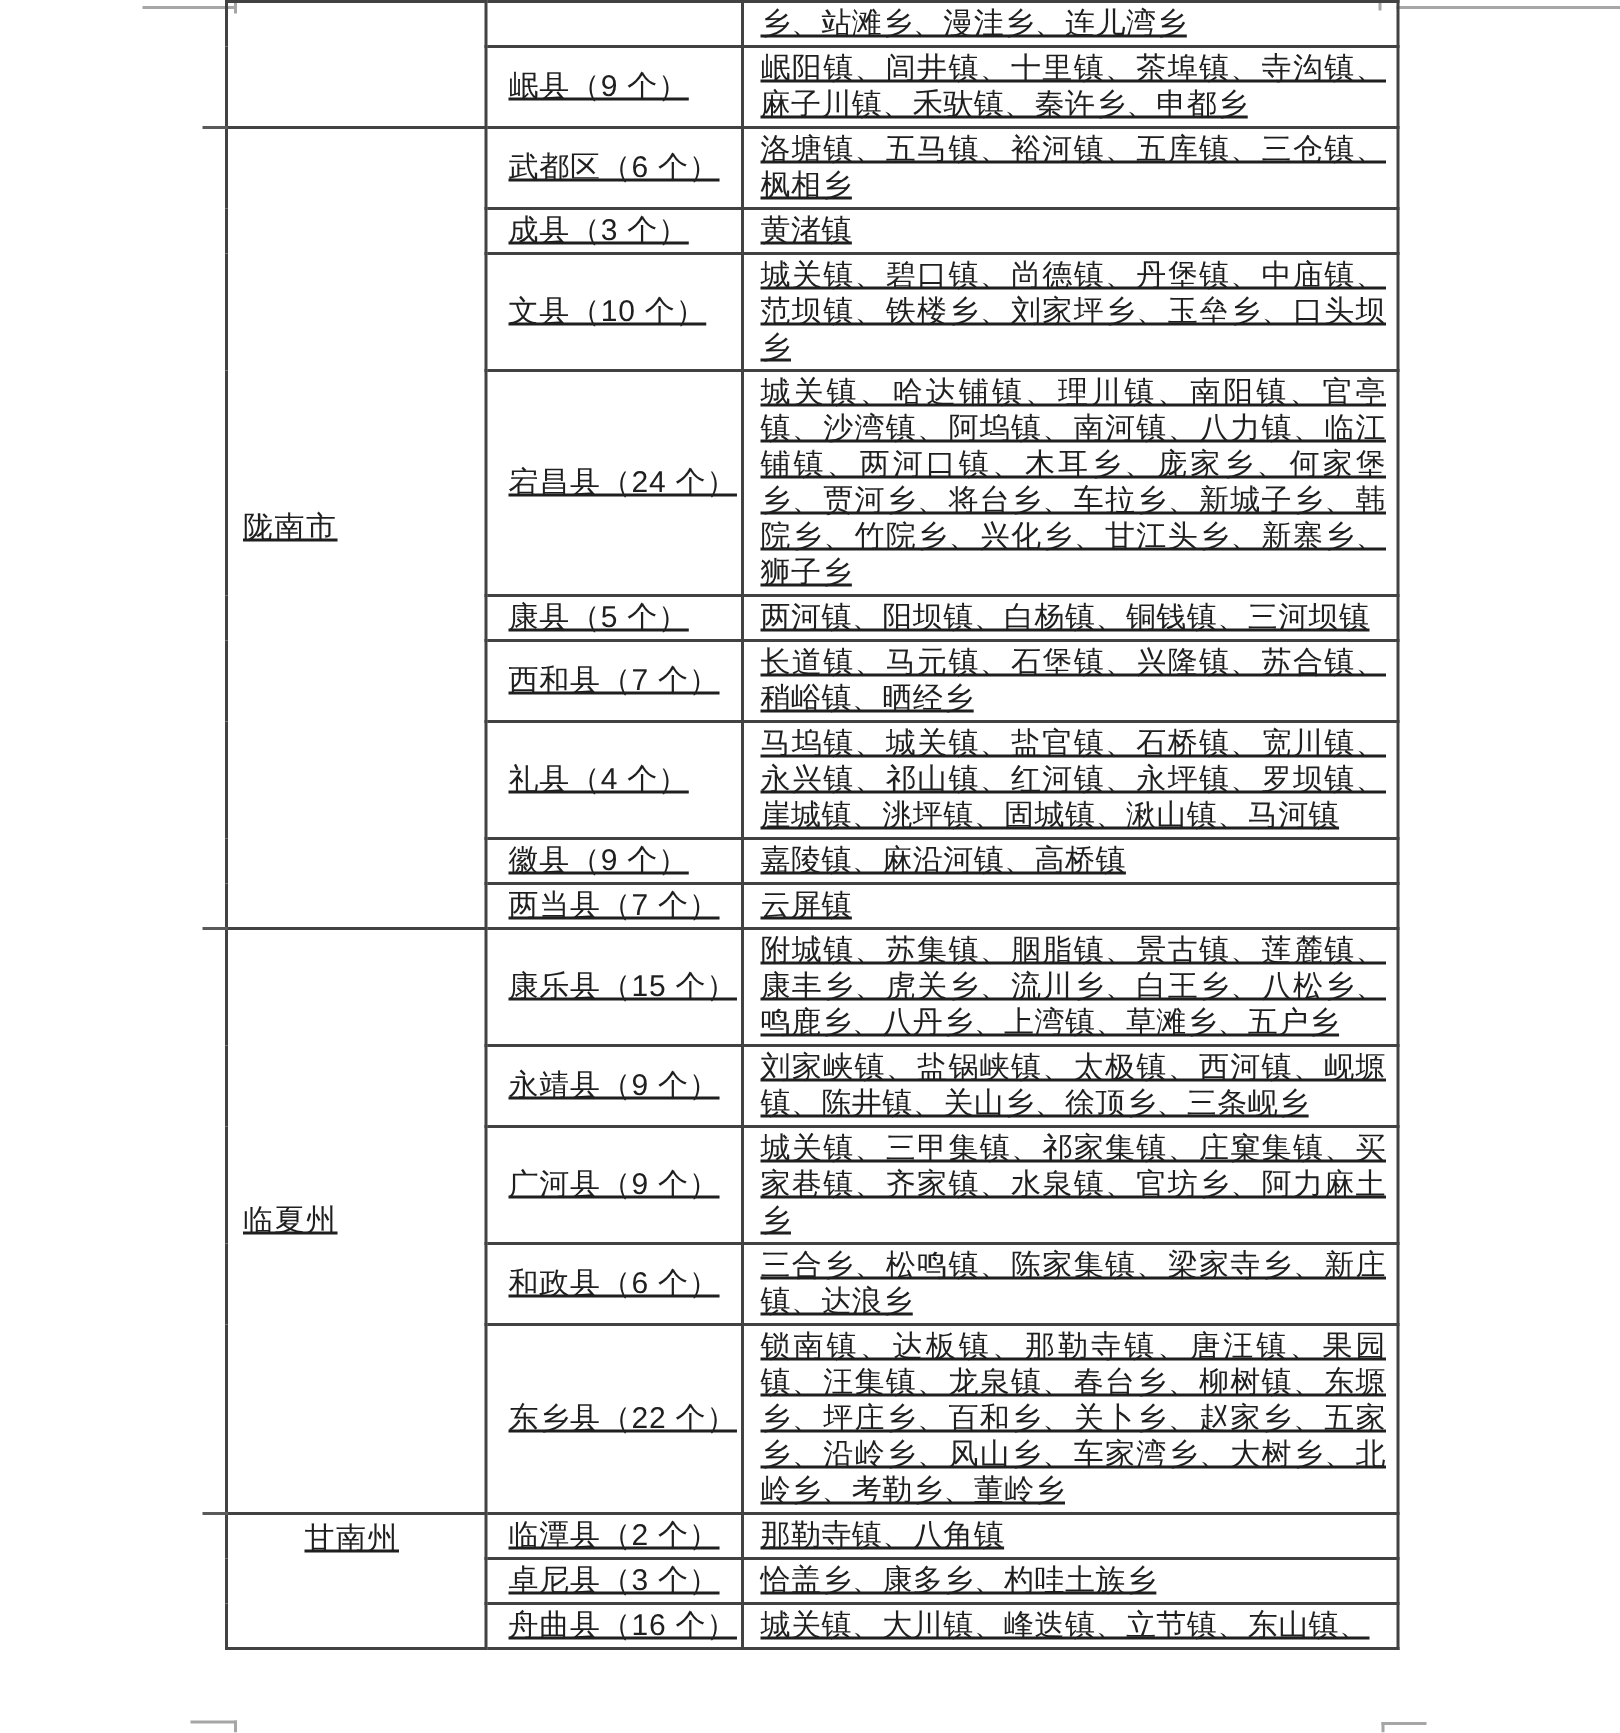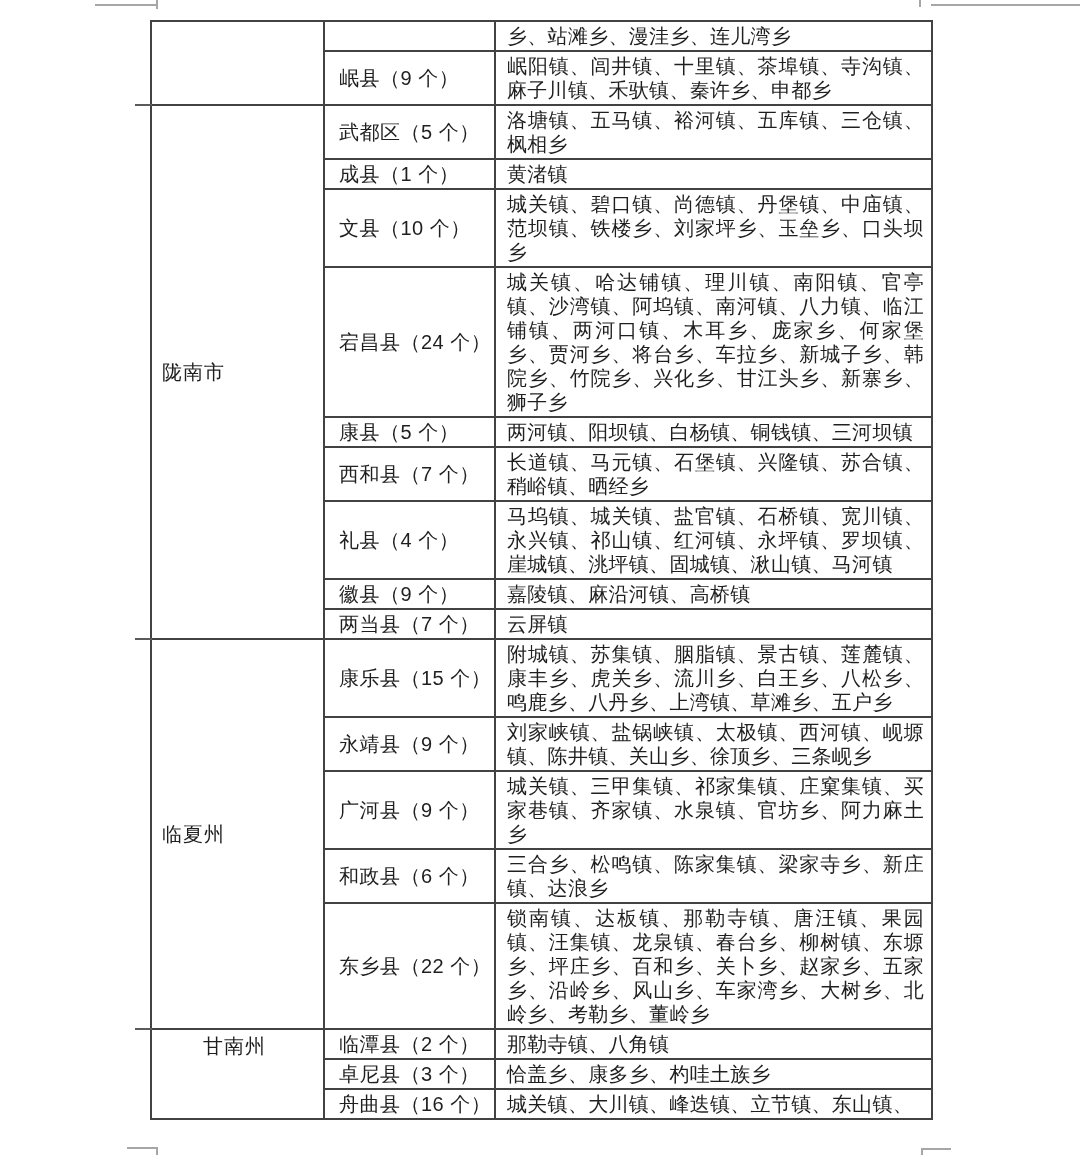--- a/index.html
+++ b/index.html
@@ -11,22 +11,22 @@
   html,body{margin:0;padding:0;}
   body{
     width:1080px;height:1155px;position:relative;
     background:var(--page-bg);
     font-family:"Liberation Sans", sans-serif;
     color:var(--text-color);
   }
   .page{position:absolute;inset:0;overflow:hidden;}
 
   table.admin{
-    position:absolute;left:150px;top:20px;width:781px;
-    border-collapse:collapse;table-layout:fixed;
+    position:absolute;left:150px;top:0;width:781px;
+    border-collapse:collapse;table-layout:fixed;text-decoration:underline;
   }
   col.c1{width:173px;}
   col.c2{width:171px;}
   col.c3{width:437px;}
   td{
     border:2px solid var(--border-color);
     font-size:20px;line-height:24px;
     vertical-align:middle;
     color:var(--text-color);
   }
@@ -89,25 +89,25 @@
           <td class="city-cell" rowspan="2"></td>
           <td class="county-cell"></td>
           <td class="townships-cell">乡、站滩乡、漫洼乡、连儿湾乡</td>
         </tr>
         <tr>
           <td class="county-cell">岷县（9 个）</td>
           <td class="townships-cell">岷阳镇、闾井镇、十里镇、茶埠镇、寺沟镇、麻子川镇、禾驮镇、秦许乡、申都乡</td>
         </tr>
         <tr>
           <td class="city-cell tick" rowspan="9">陇南市</td>
-          <td class="county-cell">武都区（5 个）</td>
+          <td class="county-cell">武都区（6 个）</td>
           <td class="townships-cell">洛塘镇、五马镇、裕河镇、五库镇、三仓镇、枫相乡</td>
         </tr>
         <tr>
-          <td class="county-cell">成县（1 个）</td>
+          <td class="county-cell">成县（3 个）</td>
           <td class="townships-cell">黄渚镇</td>
         </tr>
         <tr>
           <td class="county-cell">文县（10 个）</td>
           <td class="townships-cell">城关镇、碧口镇、尚德镇、丹堡镇、中庙镇、范坝镇、铁楼乡、刘家坪乡、玉垒乡、口头坝乡</td>
         </tr>
         <tr>
           <td class="county-cell">宕昌县（24 个）</td>
           <td class="townships-cell">城关镇、哈达铺镇、理川镇、南阳镇、官亭镇、沙湾镇、阿坞镇、南河镇、八力镇、临江铺镇、两河口镇、木耳乡、庞家乡、何家堡乡、贾河乡、将台乡、车拉乡、新城子乡、韩院乡、竹院乡、兴化乡、甘江头乡、新寨乡、狮子乡</td>
         </tr>

